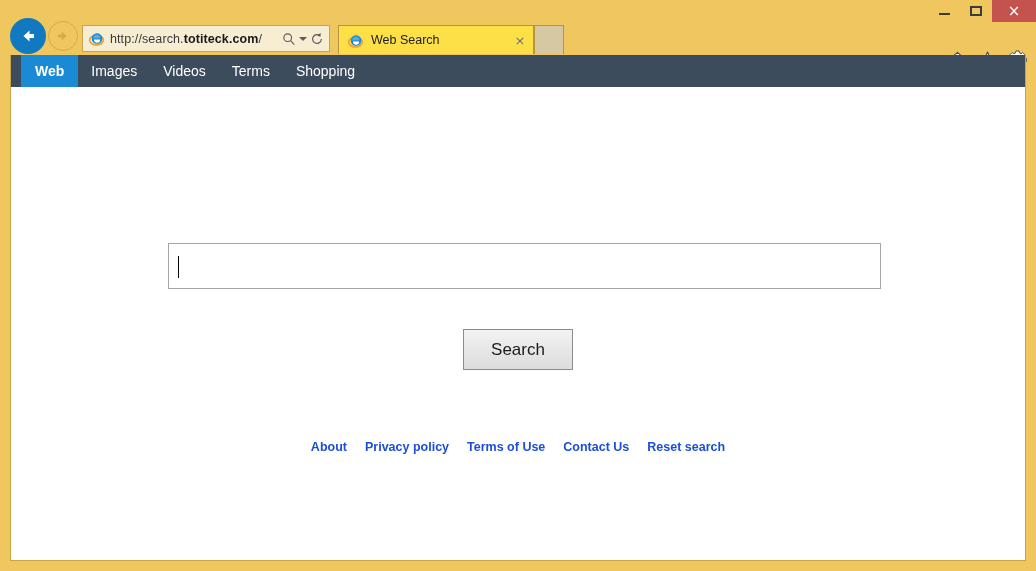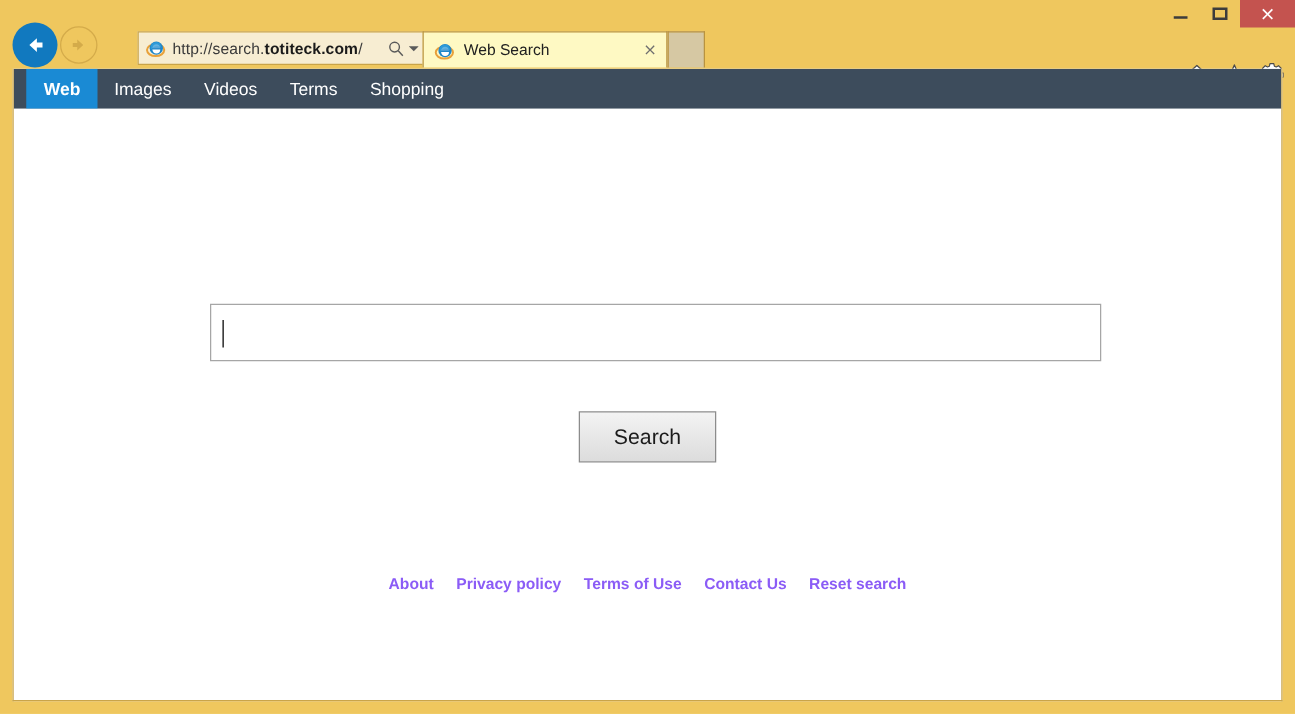--- a/index.html
+++ b/index.html
@@ -113,21 +113,20 @@
     left: 82px;
     top: 3px;
     width: 248px;
     height: 27px;
     background: #f7edd2;
     border: 1px solid #c9a449;
     box-sizing: border-box;
     display: flex;
     align-items: center;
     padding: 0 4px 0 5px;
-    margin-left: 28px;
   }
   #address-text {
     flex: 1;
     font-size: 12.5px;
     color: #3a3a3a;
     white-space: nowrap;
     overflow: hidden;
     margin-left: 5px;
     letter-spacing: 0.1px;
   }
@@ -158,21 +157,21 @@
   #tab-strip {
     position: absolute;
     left: 338px;
     top: 3px;
     display: flex;
     align-items: flex-start;
   }
   #tab-web-search {
     width: 196px;
     height: 29px;
-    background: #fef9c3;
+    background: #fde047;
     border: 1px solid #b9933f;
     border-bottom: none;
     box-sizing: border-box;
     display: flex;
     align-items: center;
     padding: 0 6px 0 8px;
     cursor: pointer;
   }
   #tab-title {
     flex: 1;
@@ -318,27 +317,26 @@
   #footer-links {
     position: absolute;
     left: 0;
     right: 0;
     top: 353px;
     display: flex;
     justify-content: center;
     gap: 18px;
   }
   .footer-link {
-    color: #8b5cf6;
+    color: #1d4ed8;
     font-size: 12.5px;
     font-weight: bold;
     text-decoration: none;
     white-space: nowrap;
     cursor: pointer;
-    margin-top: 20px;
   }
 </style>
 </head>
 <body>
 
 <div id="browser-window">
 
   <div id="window-controls">
     <div class="win-btn">
       <span class="glyph-min"></span>

